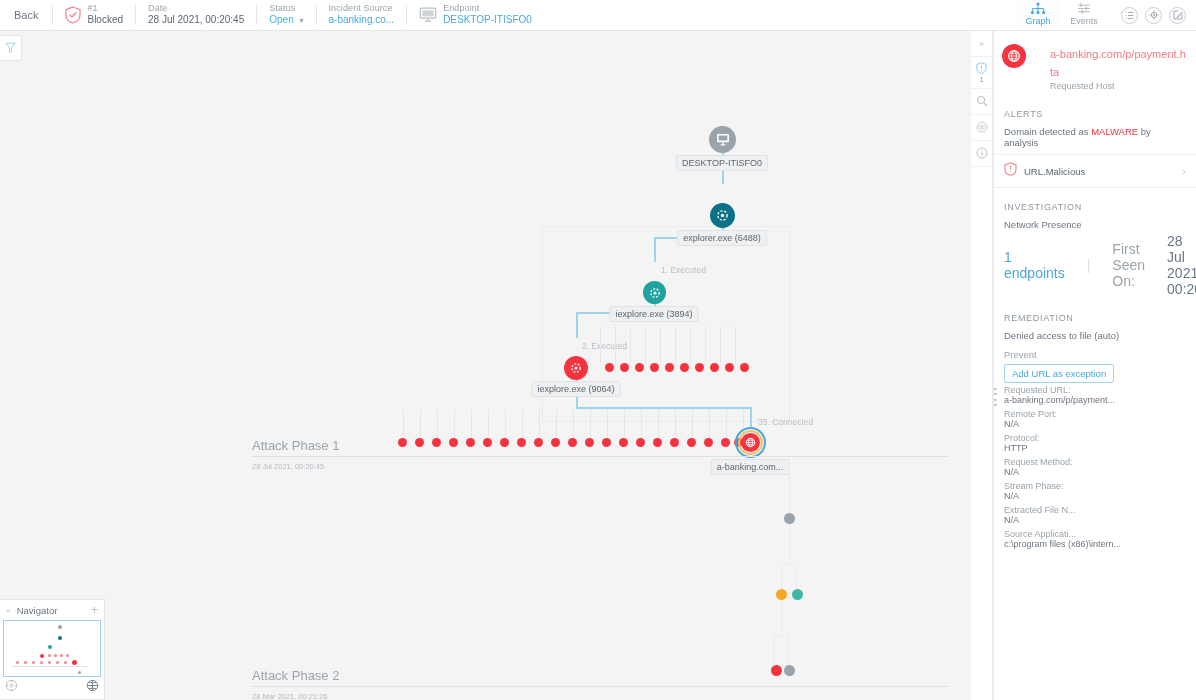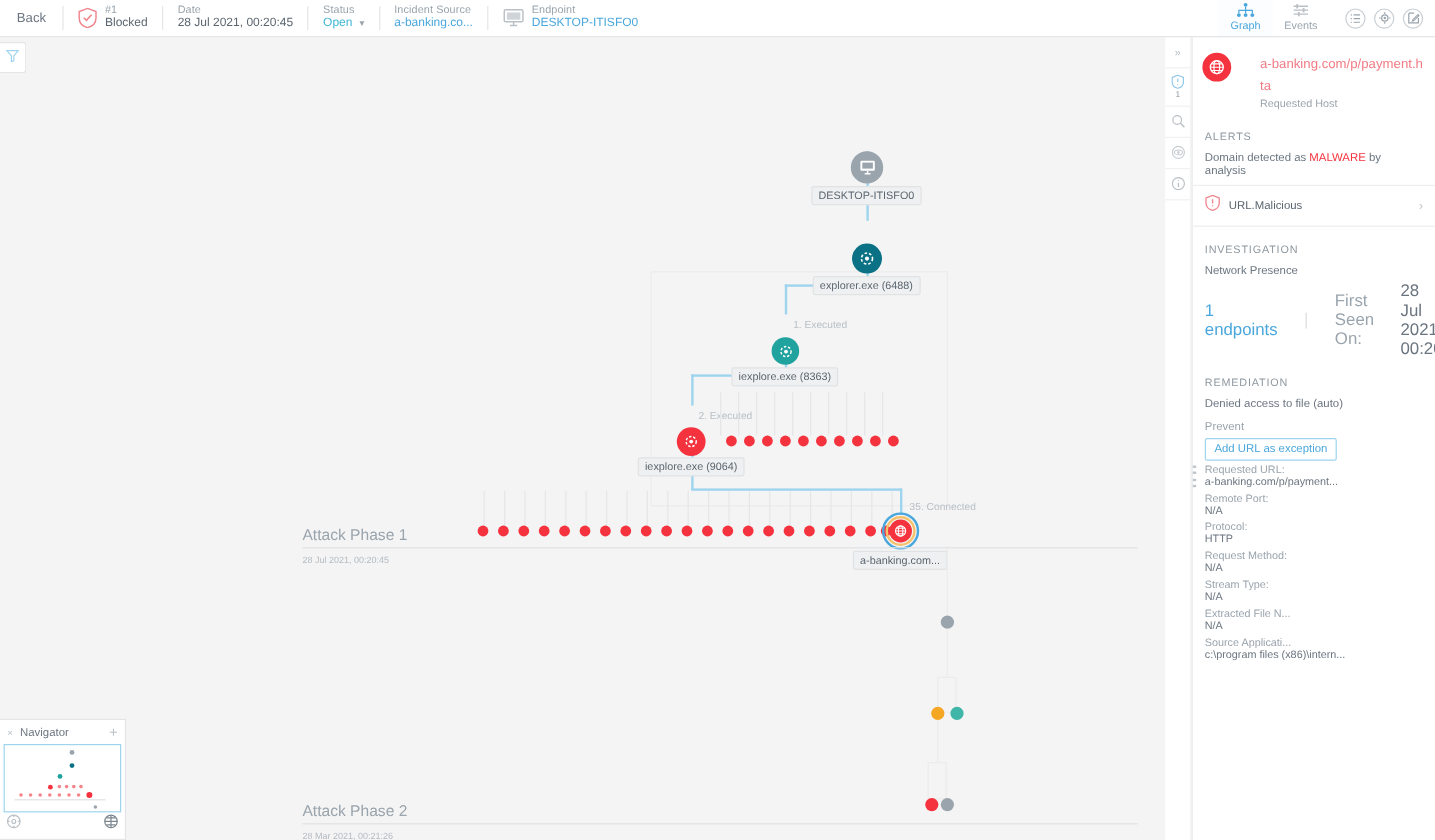--- a/index.html
+++ b/index.html
@@ -384,21 +384,21 @@
       <div class="node-label" style="left:722px; top:199px;">explorer.exe (6488)</div>
     </div>
 
     <div class="node" style="left:0;top:0;">
       <div class="node-dot" style="left:643px; top:250px; width:23px; height:23px; background:#20a39e;">
         <svg width="12" height="12" viewBox="0 0 12 12">
           <circle cx="6" cy="6" r="4.2" fill="none" stroke="#fff" stroke-width="1.2" stroke-dasharray="2 1.5"></circle>
           <circle cx="6" cy="6" r="1.6" fill="#fff"></circle>
         </svg>
       </div>
-      <div class="node-label" style="left:654px; top:275px;">iexplore.exe (8363)</div>
+      <div class="node-label" style="left:654px; top:275px;">iexplore.exe (3894)</div>
     </div>
 
     <div class="node" style="left:0;top:0;">
       <div class="node-dot" style="left:564px; top:325px; width:24px; height:24px; background:#f5333f;">
         <svg width="12" height="12" viewBox="0 0 12 12">
           <circle cx="6" cy="6" r="4.2" fill="none" stroke="#fff" stroke-width="1.2" stroke-dasharray="2 1.5"></circle>
           <circle cx="6" cy="6" r="1.6" fill="#fff"></circle>
         </svg>
       </div>
       <div class="node-label" style="left:576px; top:350px;">iexplore.exe (9064)</div>
@@ -624,21 +624,21 @@
       </div>
       <div class="kv">
         <span class="k">Protocol:</span>
         <span class="v">HTTP</span>
       </div>
       <div class="kv">
         <span class="k">Request Method:</span>
         <span class="v">N/A</span>
       </div>
       <div class="kv">
-        <span class="k">Stream Type:</span>
+        <span class="k">Stream Phase:</span>
         <span class="v">N/A</span>
       </div>
       <div class="kv">
         <span class="k">Extracted File N...</span>
         <span class="v">N/A</span>
       </div>
       <div class="kv">
         <span class="k">Source Applicati...</span>
         <span class="v">c:\program files (x86)\intern...</span>
       </div>

